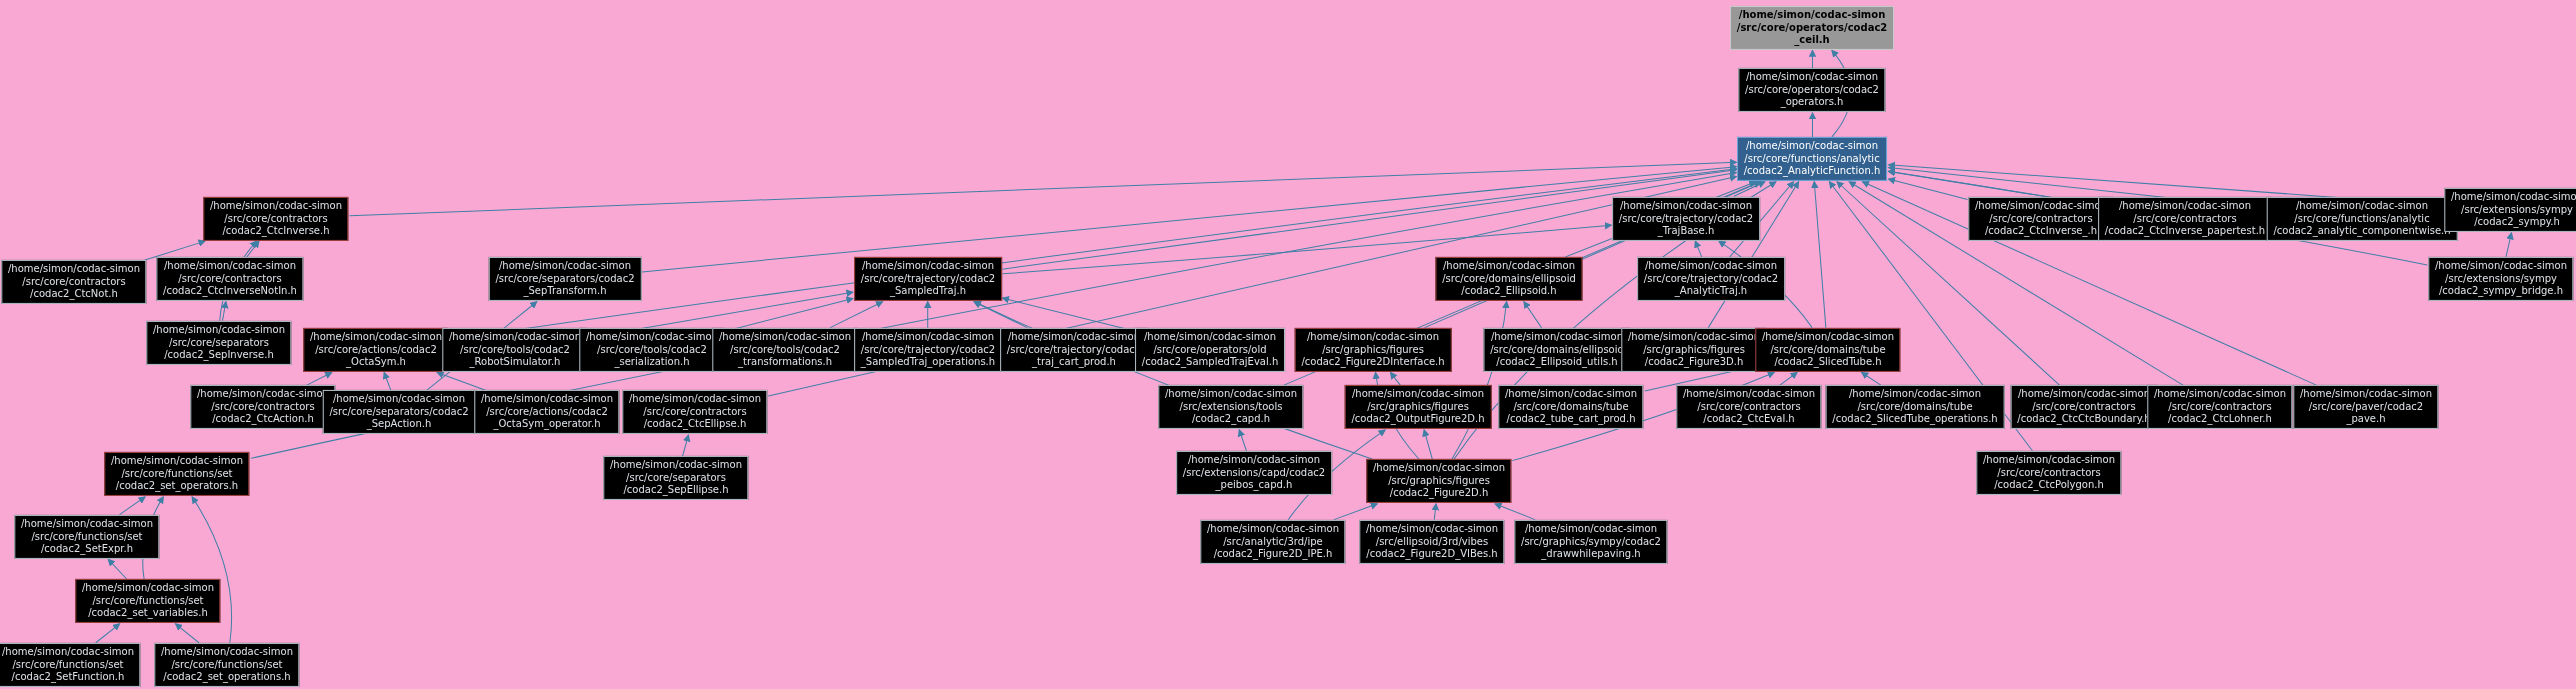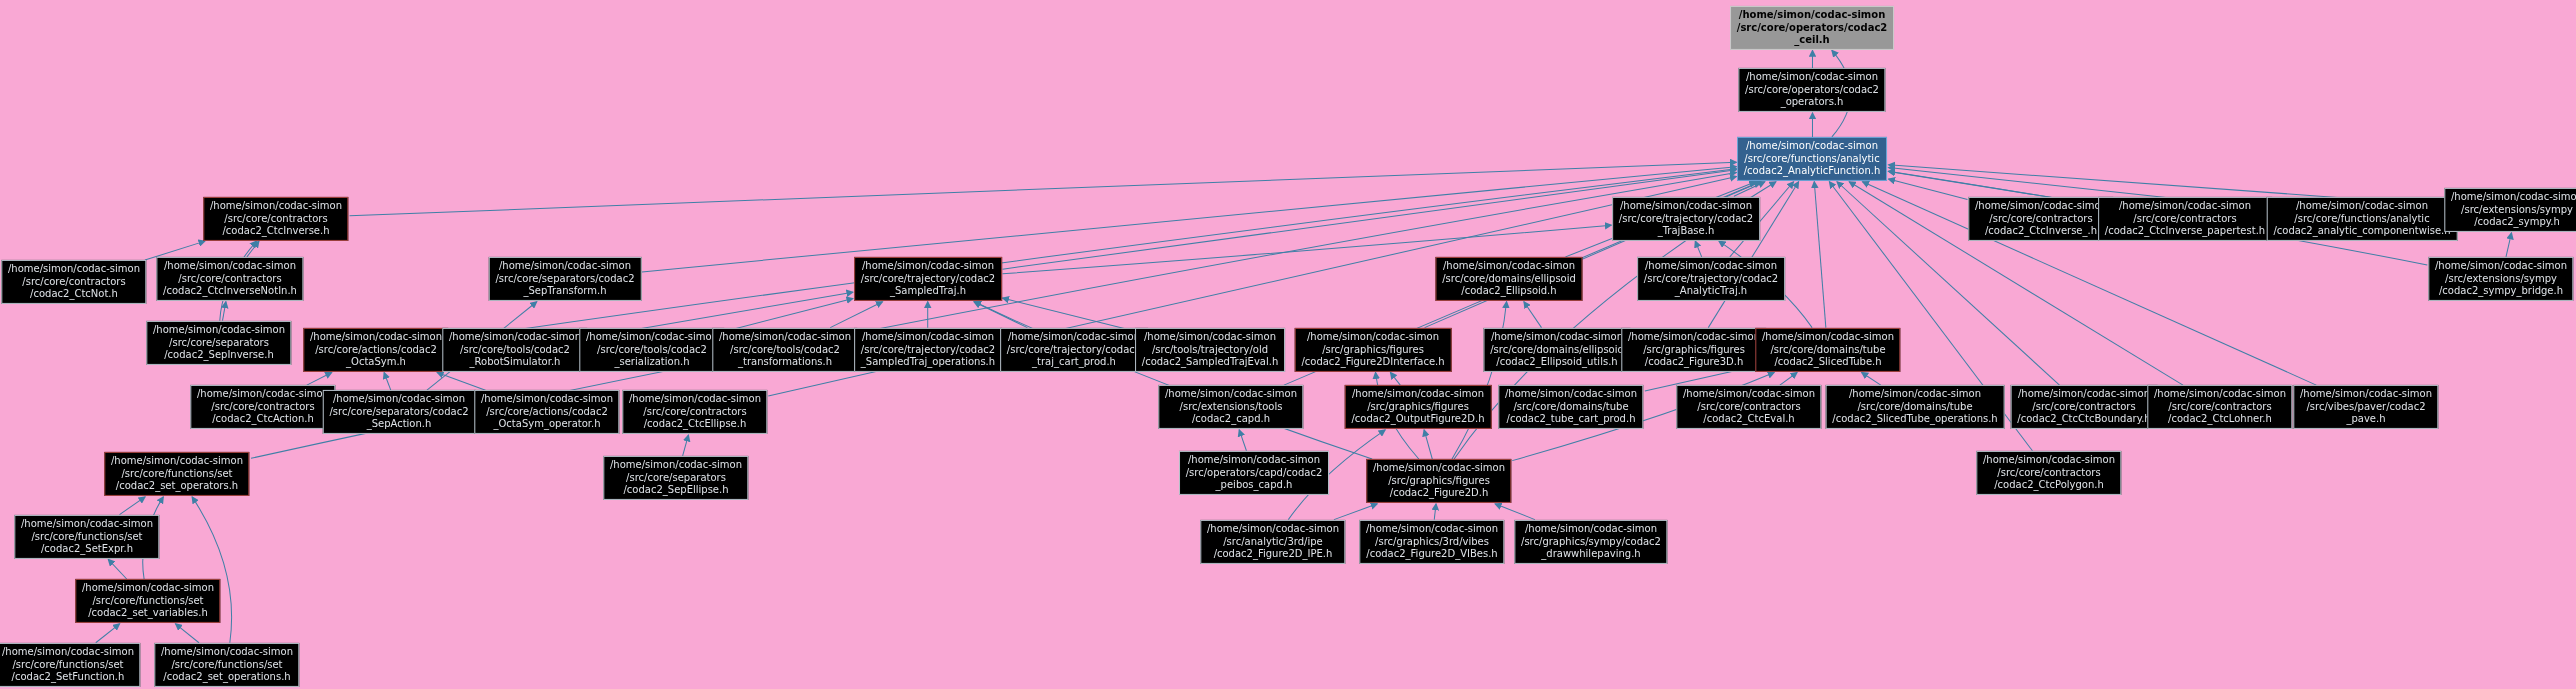--- a/index.html
+++ b/index.html
@@ -252,21 +252,21 @@
         <div>/src/core/trajectory/codac2</div>
         <div>_SampledTraj_operations.h</div>
       </div>
       <div class="node" style="left: 1074px; top: 350px;">
         <div>/home/simon/codac-simon</div>
         <div>/src/core/trajectory/codac2</div>
         <div>_traj_cart_prod.h</div>
       </div>
       <div class="node" style="left: 1210px; top: 350px;">
         <div>/home/simon/codac-simon</div>
-        <div>/src/tools/trajectory/old</div>
+        <div>/src/core/operators/old</div>
         <div>/codac2_SampledTrajEval.h</div>
       </div>
       <div class="node truncated" style="left: 1373px; top: 350px;">
         <div>/home/simon/codac-simon</div>
         <div>/src/graphics/figures</div>
         <div>/codac2_Figure2DInterface.h</div>
       </div>
       <div class="node" style="left: 1557px; top: 350px;">
         <div>/home/simon/codac-simon</div>
         <div>/src/core/domains/ellipsoid</div>
@@ -332,31 +332,31 @@
         <div>/src/core/contractors</div>
         <div>/codac2_CtcCtcBoundary.h</div>
       </div>
       <div class="node" style="left: 2220px; top: 407px;">
         <div>/home/simon/codac-simon</div>
         <div>/src/core/contractors</div>
         <div>/codac2_CtcLohner.h</div>
       </div>
       <div class="node" style="left: 2366px; top: 407px;">
         <div>/home/simon/codac-simon</div>
-        <div>/src/vibes/paver/codac2</div>
+        <div>/src/core/paver/codac2</div>
         <div>_pave.h</div>
       </div>
       <div class="node truncated" style="left: 177px; top: 474px;">
         <div>/home/simon/codac-simon</div>
         <div>/src/core/functions/set</div>
         <div>/codac2_set_operators.h</div>
       </div>
       <div class="node" style="left: 1254px; top: 473px;">
         <div>/home/simon/codac-simon</div>
-        <div>/src/operators/capd/codac2</div>
+        <div>/src/extensions/capd/codac2</div>
         <div>_peibos_capd.h</div>
       </div>
       <div class="node" style="left: 676px; top: 478px;">
         <div>/home/simon/codac-simon</div>
         <div>/src/core/separators</div>
         <div>/codac2_SepEllipse.h</div>
       </div>
       <div class="node truncated" style="left: 1439px; top: 481px;">
         <div>/home/simon/codac-simon</div>
         <div>/src/graphics/figures</div>
@@ -372,21 +372,21 @@
         <div>/src/core/functions/set</div>
         <div>/codac2_SetExpr.h</div>
       </div>
       <div class="node" style="left: 1273px; top: 542px;">
         <div>/home/simon/codac-simon</div>
         <div>/src/analytic/3rd/ipe</div>
         <div>/codac2_Figure2D_IPE.h</div>
       </div>
       <div class="node" style="left: 1432px; top: 542px;">
         <div>/home/simon/codac-simon</div>
-        <div>/src/graphics/3rd/vibes</div>
+        <div>/src/ellipsoid/3rd/vibes</div>
         <div>/codac2_Figure2D_VIBes.h</div>
       </div>
       <div class="node" style="left: 1591px; top: 542px;">
         <div>/home/simon/codac-simon</div>
         <div>/src/graphics/sympy/codac2</div>
         <div>_drawwhilepaving.h</div>
       </div>
       <div class="node truncated" style="left: 148px; top: 601px;">
         <div>/home/simon/codac-simon</div>
         <div>/src/core/functions/set</div>

